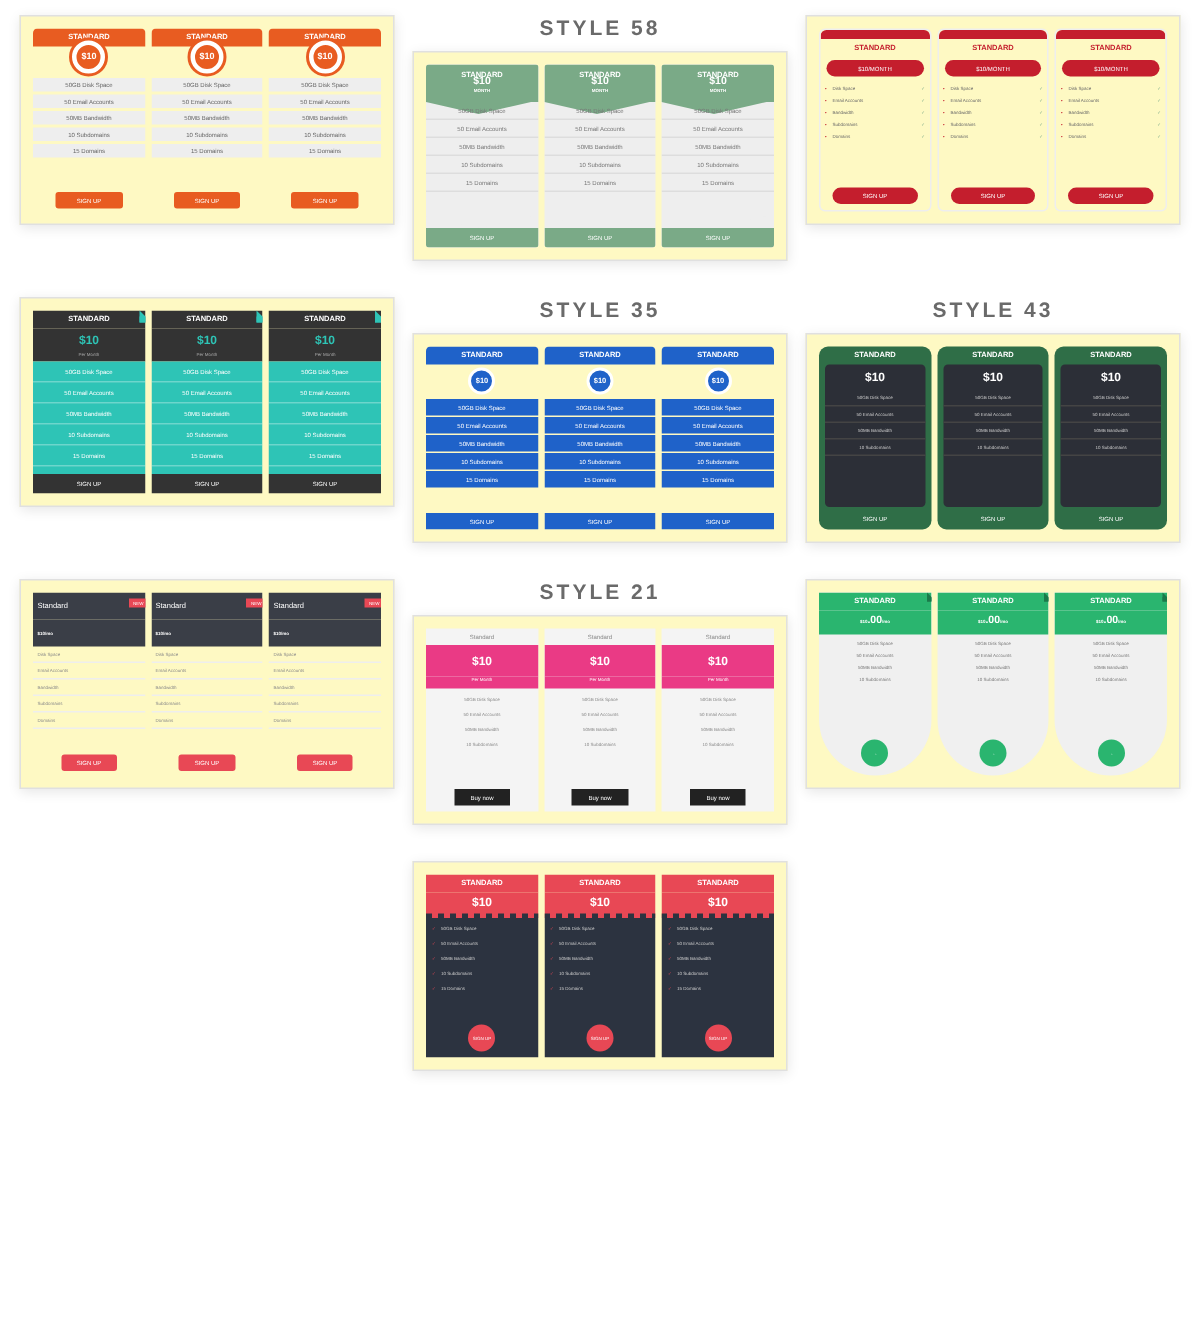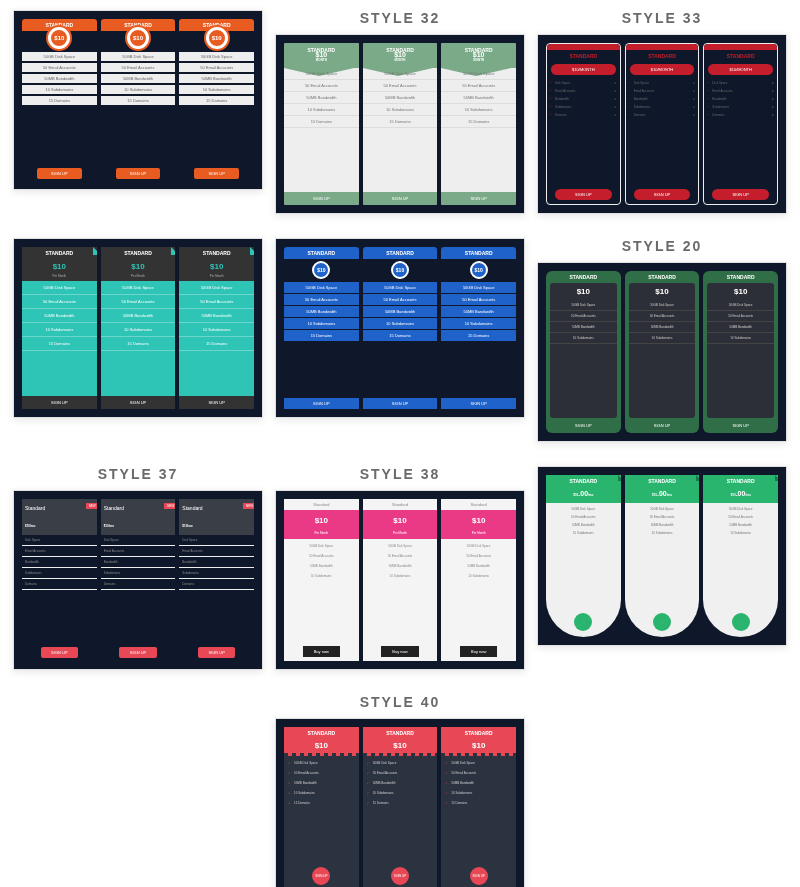--- a/index.html
+++ b/index.html
@@ -1,20 +1,20 @@
 <!DOCTYPE html>
 <html><head>
 <meta charset="utf-8">
 <style>
 *{box-sizing:border-box;margin:0;padding:0;font-family:Arial,Helvetica,sans-serif}
 body{background:#fff;padding:10px;width:800px}
 .grid{display:flex;flex-wrap:wrap;gap:12px;justify-content:center}
 .cell{width:250px;margin-bottom:12px}
 .title{text-align:center;font-weight:700;color:#6a6a6a;font-size:14px;letter-spacing:2px;margin-bottom:8px}
-.card{background:#0f172a;border:1px solid #e0e0e0;box-shadow:0 2px 8px rgba(0,0,0,.1);padding:8px;display:flex;gap:4px;height:180px}
+.card{background:#fef9c3;border:1px solid #e0e0e0;box-shadow:0 2px 8px rgba(0,0,0,.1);padding:8px;display:flex;gap:4px;height:140px}
 .col{flex:1;display:flex;flex-direction:column;font-size:5px;text-align:center;overflow:hidden}
 
 
 .s31 .hdr{background:#e85c21;color:#fff;padding:3px;font-size:5px;font-weight:700;border-radius:3px 3px 0 0}
 .s31 .circ{width:22px;height:22px;border-radius:50%;background:#e85c21;color:#fff;margin:-4px auto 2px;display:flex;align-items:center;justify-content:center;font-size:6px;font-weight:700;border:3px solid #fff;box-shadow:0 0 0 2px #e85c21}
 .s31 .feat{flex:1;display:flex;flex-direction:column}
 .s31 .feat div{background:#eee;margin:1px 0;padding:2px;font-size:4px;color:#666}
 .s31 .btn{background:#e85c21;color:#fff;padding:3px;border-radius:2px;margin:2px auto;font-size:4px;width:60%}
 
 
@@ -141,21 +141,21 @@
             <div>50MB Bandwidth</div>
             <div>10 Subdomains</div>
             <div>15 Domains</div>
           </div>
           <div class="btn">SIGN UP</div>
         </div>
 </div>
     </div>
 
 <div class="cell">
-<div class="title">STYLE 32</div>
+<div class="title">STYLE 58</div>
 <div class="card s32">
 <div class="col">
           <div class="hdr">
             <div>STANDARD</div>
             <div class="price">$10</div>
             <div class="sub">MONTH</div>
           </div>
           <div class="feat">
             <div>50GB Disk Space</div>
             <div>50 Email Accounts</div>
@@ -192,21 +192,20 @@
             <div>50MB Bandwidth</div>
             <div>10 Subdomains</div>
             <div>15 Domains</div>
           </div>
           <div class="btn">SIGN UP</div>
         </div>
 </div>
     </div>
 
 <div class="cell">
-<div class="title">STYLE 33</div>
 <div class="card s33">
 <div class="col">
           <div class="hdr">STANDARD</div>
           <div class="price">$10/MONTH</div>
           <div class="feat">
             <div>Disk Space</div>
             <div>Email Accounts</div>
             <div>Bandwidth</div>
             <div>Subdomains</div>
             <div>Domains</div>
@@ -278,20 +277,21 @@
             <div>50MB Bandwidth</div>
             <div>10 Subdomains</div>
             <div>15 Domains</div>
           </div>
           <div class="btn">SIGN UP</div>
         </div>
 </div>
     </div>
 
 <div class="cell">
+<div class="title">STYLE 35</div>
 <div class="card s35">
 <div class="col">
           <div class="hdr">STANDARD</div>
           <div class="circ">$10</div>
           <div class="feat">
             <div>50GB Disk Space</div>
             <div>50 Email Accounts</div>
             <div>50MB Bandwidth</div>
             <div>10 Subdomains</div>
             <div>15 Domains</div>
@@ -319,21 +319,21 @@
             <div>50MB Bandwidth</div>
             <div>10 Subdomains</div>
             <div>15 Domains</div>
           </div>
           <div class="btn">SIGN UP</div>
         </div>
 </div>
     </div>
 
 <div class="cell">
-<div class="title">STYLE 20</div>
+<div class="title">STYLE 43</div>
 <div class="card s36">
 <div class="col">
           <div class="hdr">STANDARD</div>
           <div class="body">
             <div class="price">$10</div>
             <div class="feat">
               <div>50GB Disk Space</div>
               <div>50 Email Accounts</div>
               <div>50MB Bandwidth</div>
               <div>10 Subdomains</div>
@@ -364,21 +364,20 @@
               <div>50MB Bandwidth</div>
               <div>10 Subdomains</div>
             </div>
           </div>
           <div class="btn">SIGN UP</div>
         </div>
 </div>
     </div>
 
 <div class="cell">
-<div class="title">STYLE 37</div>
 <div class="card s37">
 <div class="col">
           <div class="hdr">Standard<span class="tag">NEW</span></div>
           <div class="price"><span>$10</span><span>/mo</span></div>
           <div class="feat">
             <div>Disk Space</div>
             <div>Email Accounts</div>
             <div>Bandwidth</div>
             <div>Subdomains</div>
             <div>Domains</div>
@@ -406,21 +405,21 @@
             <div>Bandwidth</div>
             <div>Subdomains</div>
             <div>Domains</div>
           </div>
           <div class="btn">SIGN UP</div>
         </div>
 </div>
     </div>
 
 <div class="cell">
-<div class="title">STYLE 38</div>
+<div class="title">STYLE 21</div>
 <div class="card s38">
 <div class="col">
           <div class="hdr">Standard</div>
           <div class="price">$10</div>
           <div class="sub">Per Month</div>
           <div class="feat">
             <div>50GB Disk Space</div>
             <div>50 Email Accounts</div>
             <div>50MB Bandwidth</div>
             <div>10 Subdomains</div>
@@ -486,21 +485,20 @@
             <div>50 Email Accounts</div>
             <div>50MB Bandwidth</div>
             <div>10 Subdomains</div>
           </div>
           <div class="btn">→</div>
         </div>
 </div>
     </div>
 
 <div class="cell">
-<div class="title">STYLE 40</div>
 <div class="card s40">
 <div class="col">
           <div class="hdr">STANDARD</div>
           <div class="price">$10</div>
           <div class="body">
             <div class="feat">
               <div>50GB Disk Space</div>
               <div>50 Email Accounts</div>
               <div>50MB Bandwidth</div>
               <div>10 Subdomains</div>

